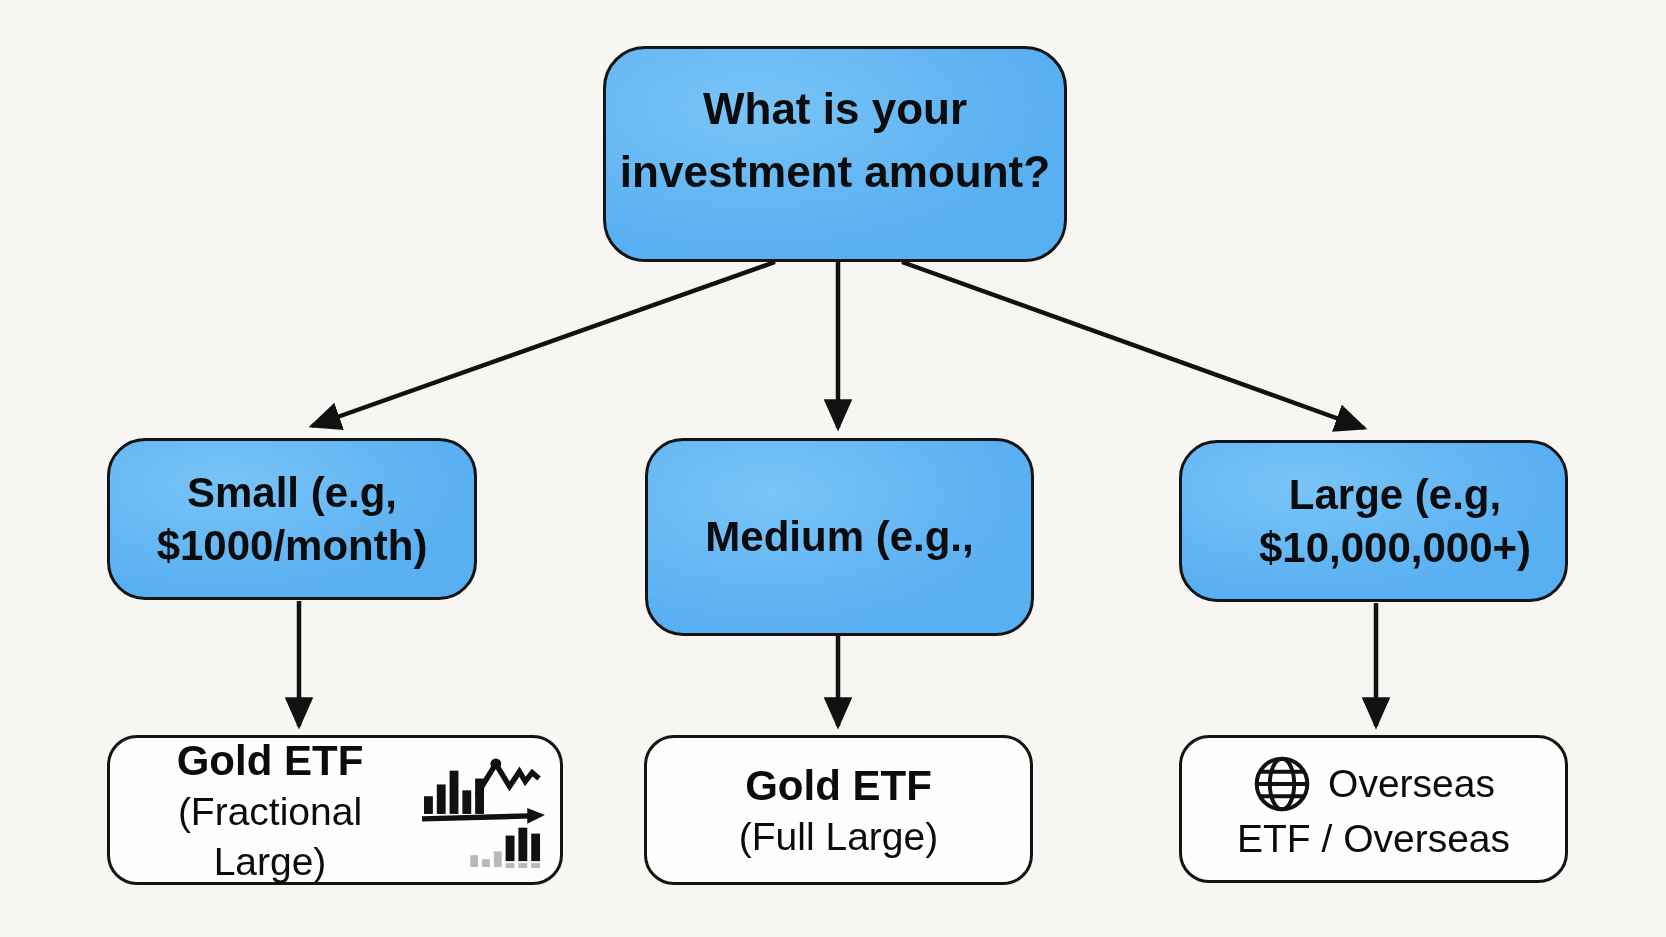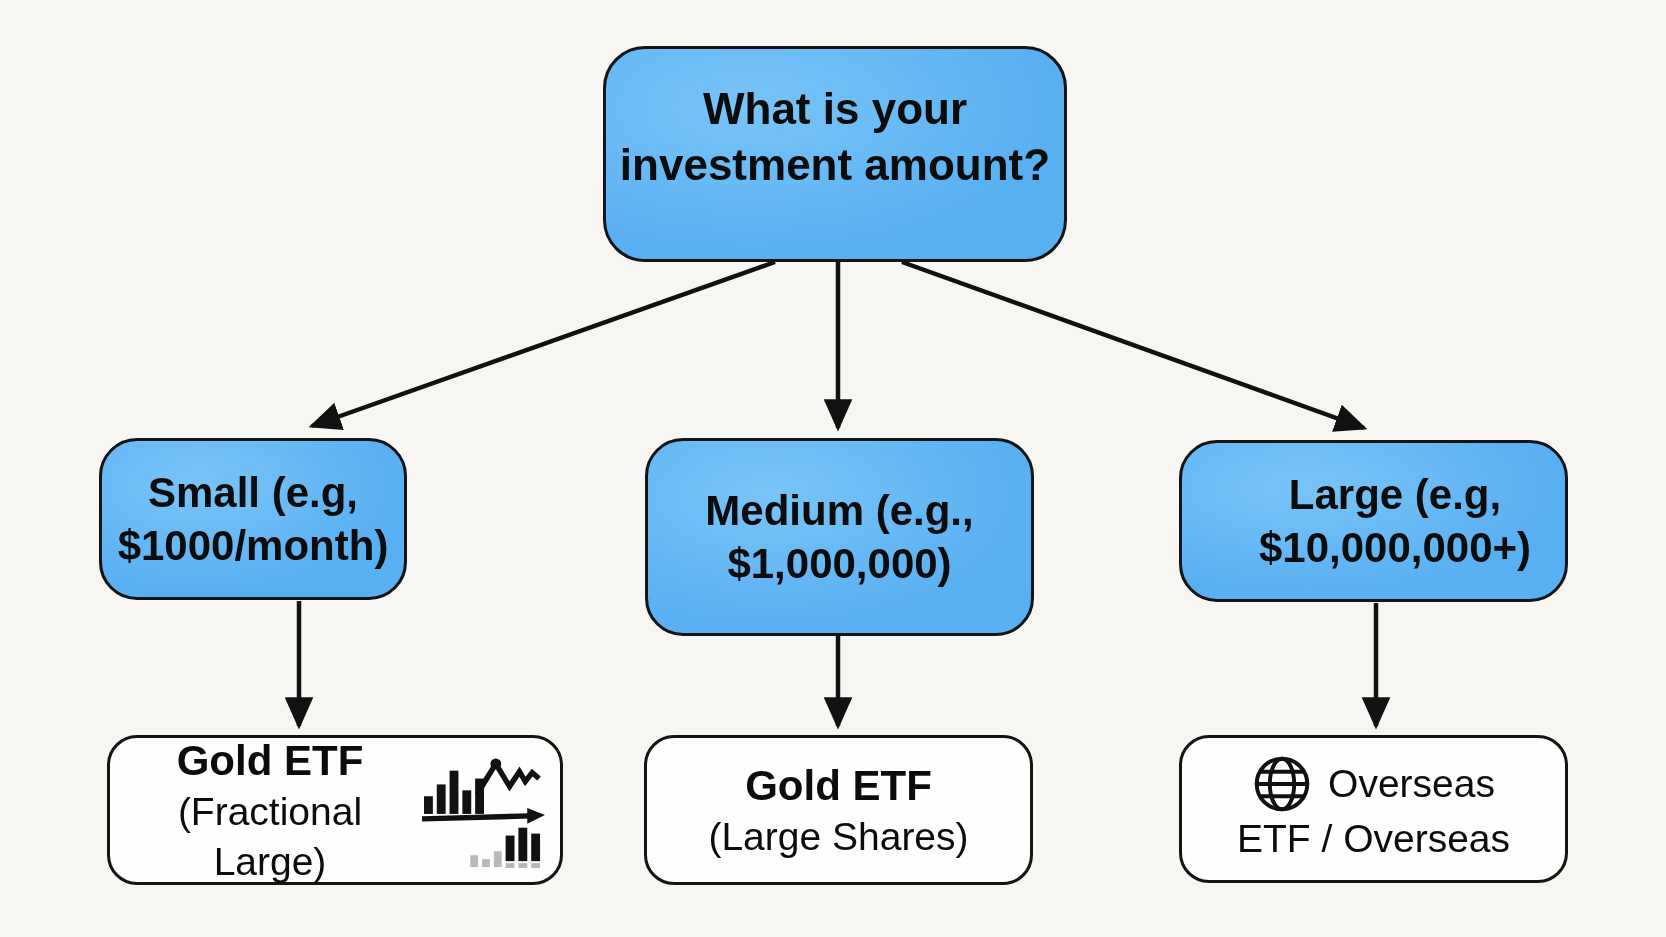--- a/index.html
+++ b/index.html
@@ -50,22 +50,23 @@
     border: 3px solid var(--node-border, #141414);
     border-radius: 30px;
     font-size: 40px;
   }
   #root-node {
     left: 603px; top: 46px; width: 464px; height: 216px;
     justify-content: flex-start;
     padding-top: 32px;
     font-size: 44px;
     border-radius: 42px;
+    gap: 7px;
   }
-  #branch-small  { left: 99px;  top: 438px; width: 308px; height: 162px; justify-content: center; }
+  #branch-small  { left: 107px;  top: 438px; width: 370px; height: 162px; justify-content: center; }
   #branch-medium { left: 645px;  top: 438px; width: 389px; height: 198px; }
   #branch-large  { left: 1179px; top: 440px; width: 389px; height: 162px; padding-left: 43px; }
 
   #outcome-small  { left: 107px;  top: 735px; width: 456px; height: 150px; flex-direction: row; padding: 0 10px 0 14px; }
   #outcome-medium { left: 644px;  top: 735px; width: 389px; height: 150px; }
   #outcome-large  { left: 1179px; top: 735px; width: 389px; height: 148px; }
 
   .outcome-line1 { font-weight: 700; font-size: 42px; }
   .outcome-line2 { font-weight: 400; font-size: 39px; }
 
@@ -108,21 +109,20 @@
     <span>What is your</span>
     <span>investment amount?</span>
   </div>
 
   <div class="node blue" id="branch-small">
     <span>Small (e.g,</span>
     <span>$1000/month)</span>
   </div>
   <div class="node blue" id="branch-medium">
     <span>Medium (e.g.,</span>
-    <span>$1,000,000)</span>
   </div>
   <div class="node blue" id="branch-large">
     <span>Large (e.g,</span>
     <span>$10,000,000+)</span>
   </div>
 
   <div class="node white" id="outcome-small">
     <div class="text-col">
       <span class="outcome-line1">Gold ETF</span>
       <span class="outcome-line2">(Fractional Large)</span>
@@ -148,21 +148,21 @@
       <rect class="gray" x="88" y="114" width="9" height="5"></rect>
       <rect class="ink" x="101" y="78" width="9" height="34"></rect>
       <rect class="gray" x="101" y="114" width="9" height="5"></rect>
       <rect class="ink" x="114" y="84" width="9" height="28"></rect>
       <rect class="gray" x="114" y="114" width="9" height="5"></rect>
     </svg>
   </div>
 
   <div class="node white" id="outcome-medium">
     <span class="outcome-line1">Gold ETF</span>
-    <span class="outcome-line2">(Large Shares)</span>
+    <span class="outcome-line2">(Full Large)</span>
   </div>
 
   <div class="node white" id="outcome-large">
     <div class="inline-row">
       <svg class="globe-icon" viewBox="0 0 64 64" xmlns="http://www.w3.org/2000/svg">
         <circle class="g" cx="32" cy="32" r="27"></circle>
         <ellipse class="g" cx="32" cy="32" rx="13" ry="27"></ellipse>
         <line class="g" x1="5" y1="32" x2="59" y2="32"></line>
         <line class="g" x1="9.5" y1="19" x2="54.5" y2="19"></line>
         <line class="g" x1="9.5" y1="45" x2="54.5" y2="45"></line>

